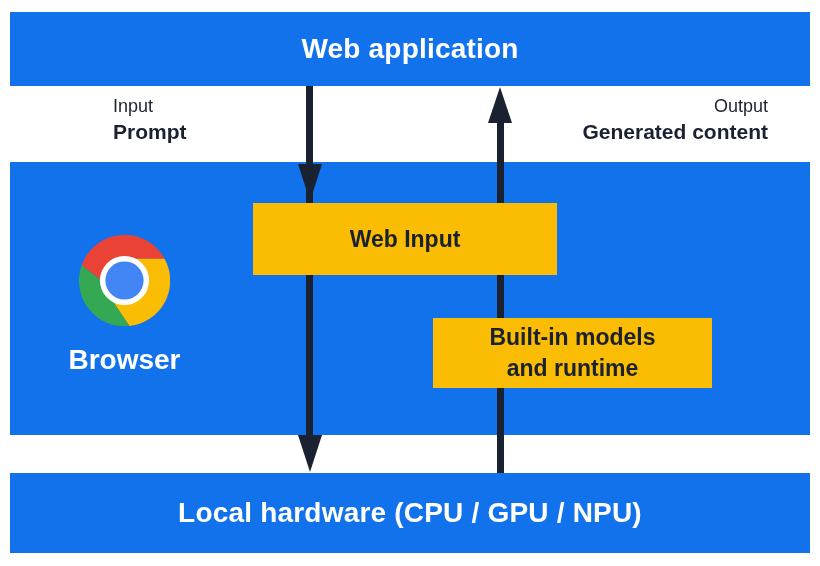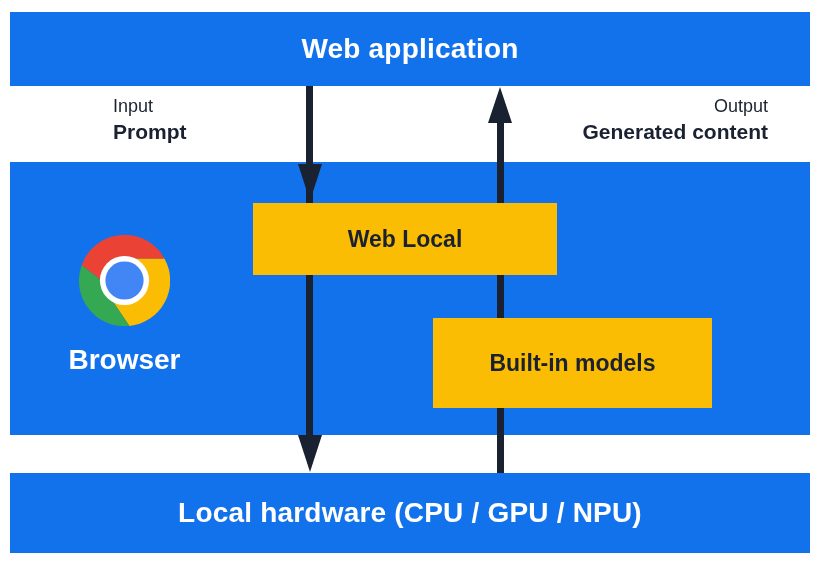--- a/index.html
+++ b/index.html
@@ -34,21 +34,21 @@
   .head{position:absolute;width:0;height:0;z-index:2;
     border-left:12px solid transparent;border-right:12px solid transparent;}
   .head-down{border-top:37px solid var(--ink);}
   .head-down-1{left:298px;top:164px;}
   .head-down-2{left:298px;top:435px;}
   .head-up{left:488px;top:87px;border-bottom:36px solid var(--ink);}
   .ybox{position:absolute;background:var(--yellow);z-index:3;color:var(--ink);
     display:flex;align-items:center;justify-content:center;text-align:center;
     font-weight:bold;font-size:23px;line-height:31px;}
   .ybox-webapis{left:253px;top:203px;width:304px;height:72px;}
-  .ybox-builtin{left:433px;top:318px;width:279px;height:90px;}
+  .ybox-builtin{left:433px;top:318px;width:279px;height:70px;}
   .browser{position:absolute;left:67px;top:235px;width:115px;z-index:1;text-align:center;}
   .chrome{width:91px;height:91px;display:block;margin:0 auto;}
   .browser-label{margin-top:18px;color:var(--white);font-weight:bold;font-size:28px;}
 </style>
 </head>
 <body>
 
 <div class="canvas">
 
   <div class="band band-top">
@@ -79,25 +79,26 @@
   </div>
 
   <div class="shaft shaft-down"></div>
   <div class="head head-down head-down-1"></div>
   <div class="head head-down head-down-2"></div>
 
   <div class="shaft shaft-up"></div>
   <div class="head head-up"></div>
 
   <div class="ybox ybox-webapis">
-    <span>Web Local</span>
+    <span>Web Input</span>
   </div>
   <div class="ybox ybox-builtin">
     <span>
       <span>Built-in models</span><br>
+      <span>and runtime</span>
     </span>
   </div>
 
   <div class="band band-bottom">
     <span class="band-label">Local hardware (CPU / GPU / NPU)</span>
   </div>
 
 </div>
 
 </body></html>

